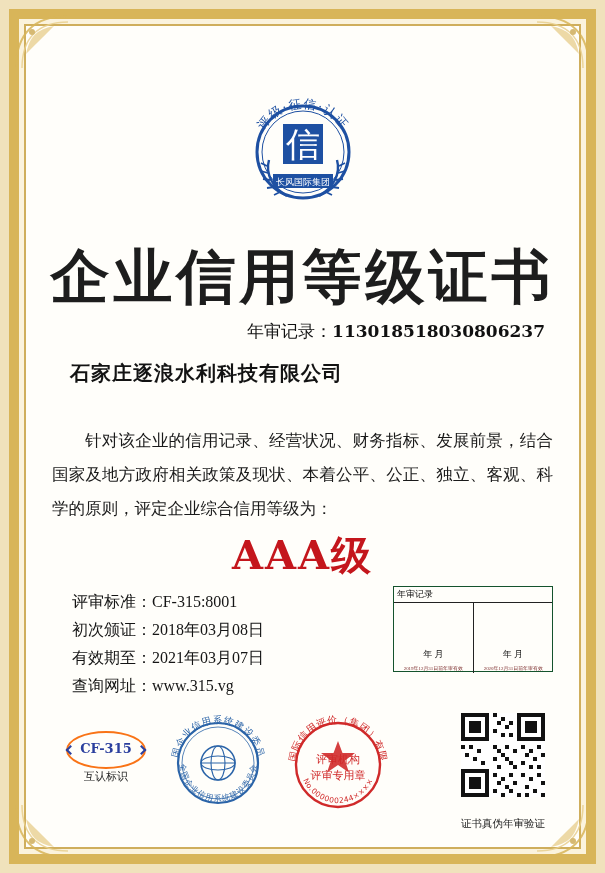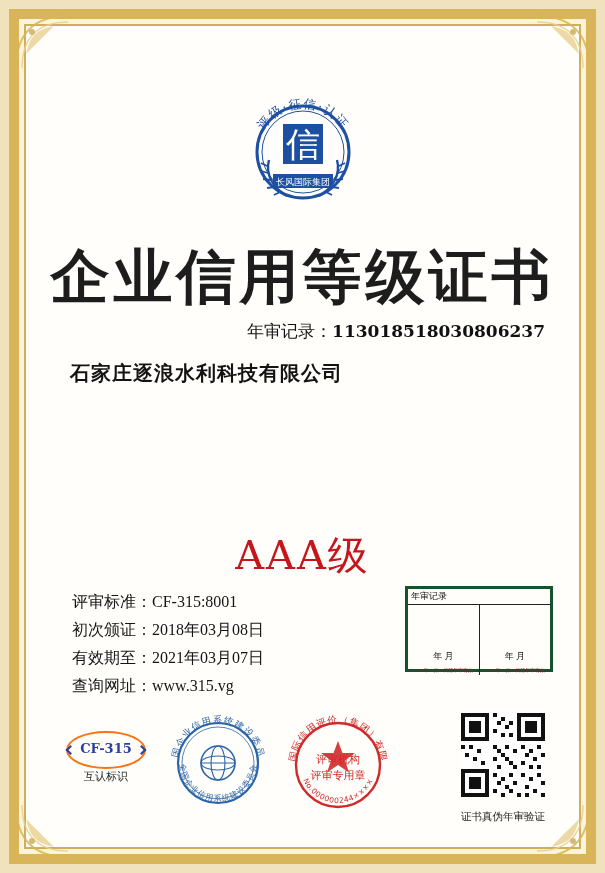--- a/index.html
+++ b/index.html
@@ -125,41 +125,41 @@
   .body-text p { margin: 0; }
   .body-text p.indent { text-indent: 2em; }
   .grade {
     position: absolute;
     top: 528px;
     left: 0;
     right: 0;
     text-align: center;
     color: #c4161c;
     font-size: 40px;
-    font-weight: normal;
+    font-weight: bold;
     letter-spacing: 2px;
     font-family: "DejaVu Serif", serif;
   }
   .info-list {
     position: absolute;
     top: 588px;
     left: 52px;
     font-size: 16px;
     line-height: 28px;
     color: #151515;
   }
   .info-list div { white-space: nowrap; margin-left: 20px; }
   
   .review-box {
     position: absolute;
     top: 586px;
     right: 52px;
-    width: 148px;
+    width: 160px;
     height: 86px;
-    border: 3px solid #14532d;
+    border: 1px solid #14532d;
     box-sizing: border-box;
     font-size: 8px;
   }
   .review-title {
     height: 15px;
     border-bottom: 1px solid #222;
     font-size: 9px;
     line-height: 15px;
     padding-left: 3px;
     color: #111;
@@ -263,21 +263,21 @@
   }
   .qr {
     width: 84px;
     height: 84px;
     margin: 0 auto;
     background-color: #fff;
   }
   .qr-caption {
     font-size: 10.5px;
     color: #222;
-    margin-top: 13px;
+    margin-top: 20px;
     white-space: nowrap;
   }
 </style>
 </head>
 <body>
 
 <div class="cert">
   <div class="border-outer"></div>
   <div class="border-gold"></div>
   <div class="border-inner-cream"></div>
@@ -346,20 +346,23 @@
   </div>
 
   <div class="main-title">企业信用等级证书</div>
 
   <div class="code-line">
     <span>年审记录：</span><b>113018518030806237</b>
   </div>
 
   <div class="company">石家庄逐浪水利科技有限公司</div>
 
+  <div class="body-text">
+    <p class="indent">针对该企业的信用记录、经营状况、财务指标、发展前景，结合国家及地方政府相关政策及现状、本着公平、公正、独立、客观、科学的原则，评定企业综合信用等级为：</p>
+  </div>
 
   <div class="grade">AAA级</div>
 
   <div class="info-list">
     <div>评审标准：CF-315:8001</div>
     <div>初次颁证：2018年03月08日</div>
     <div>有效期至：2021年03月07日</div>
     <div>查询网址：www.315.vg</div>
   </div>
 

